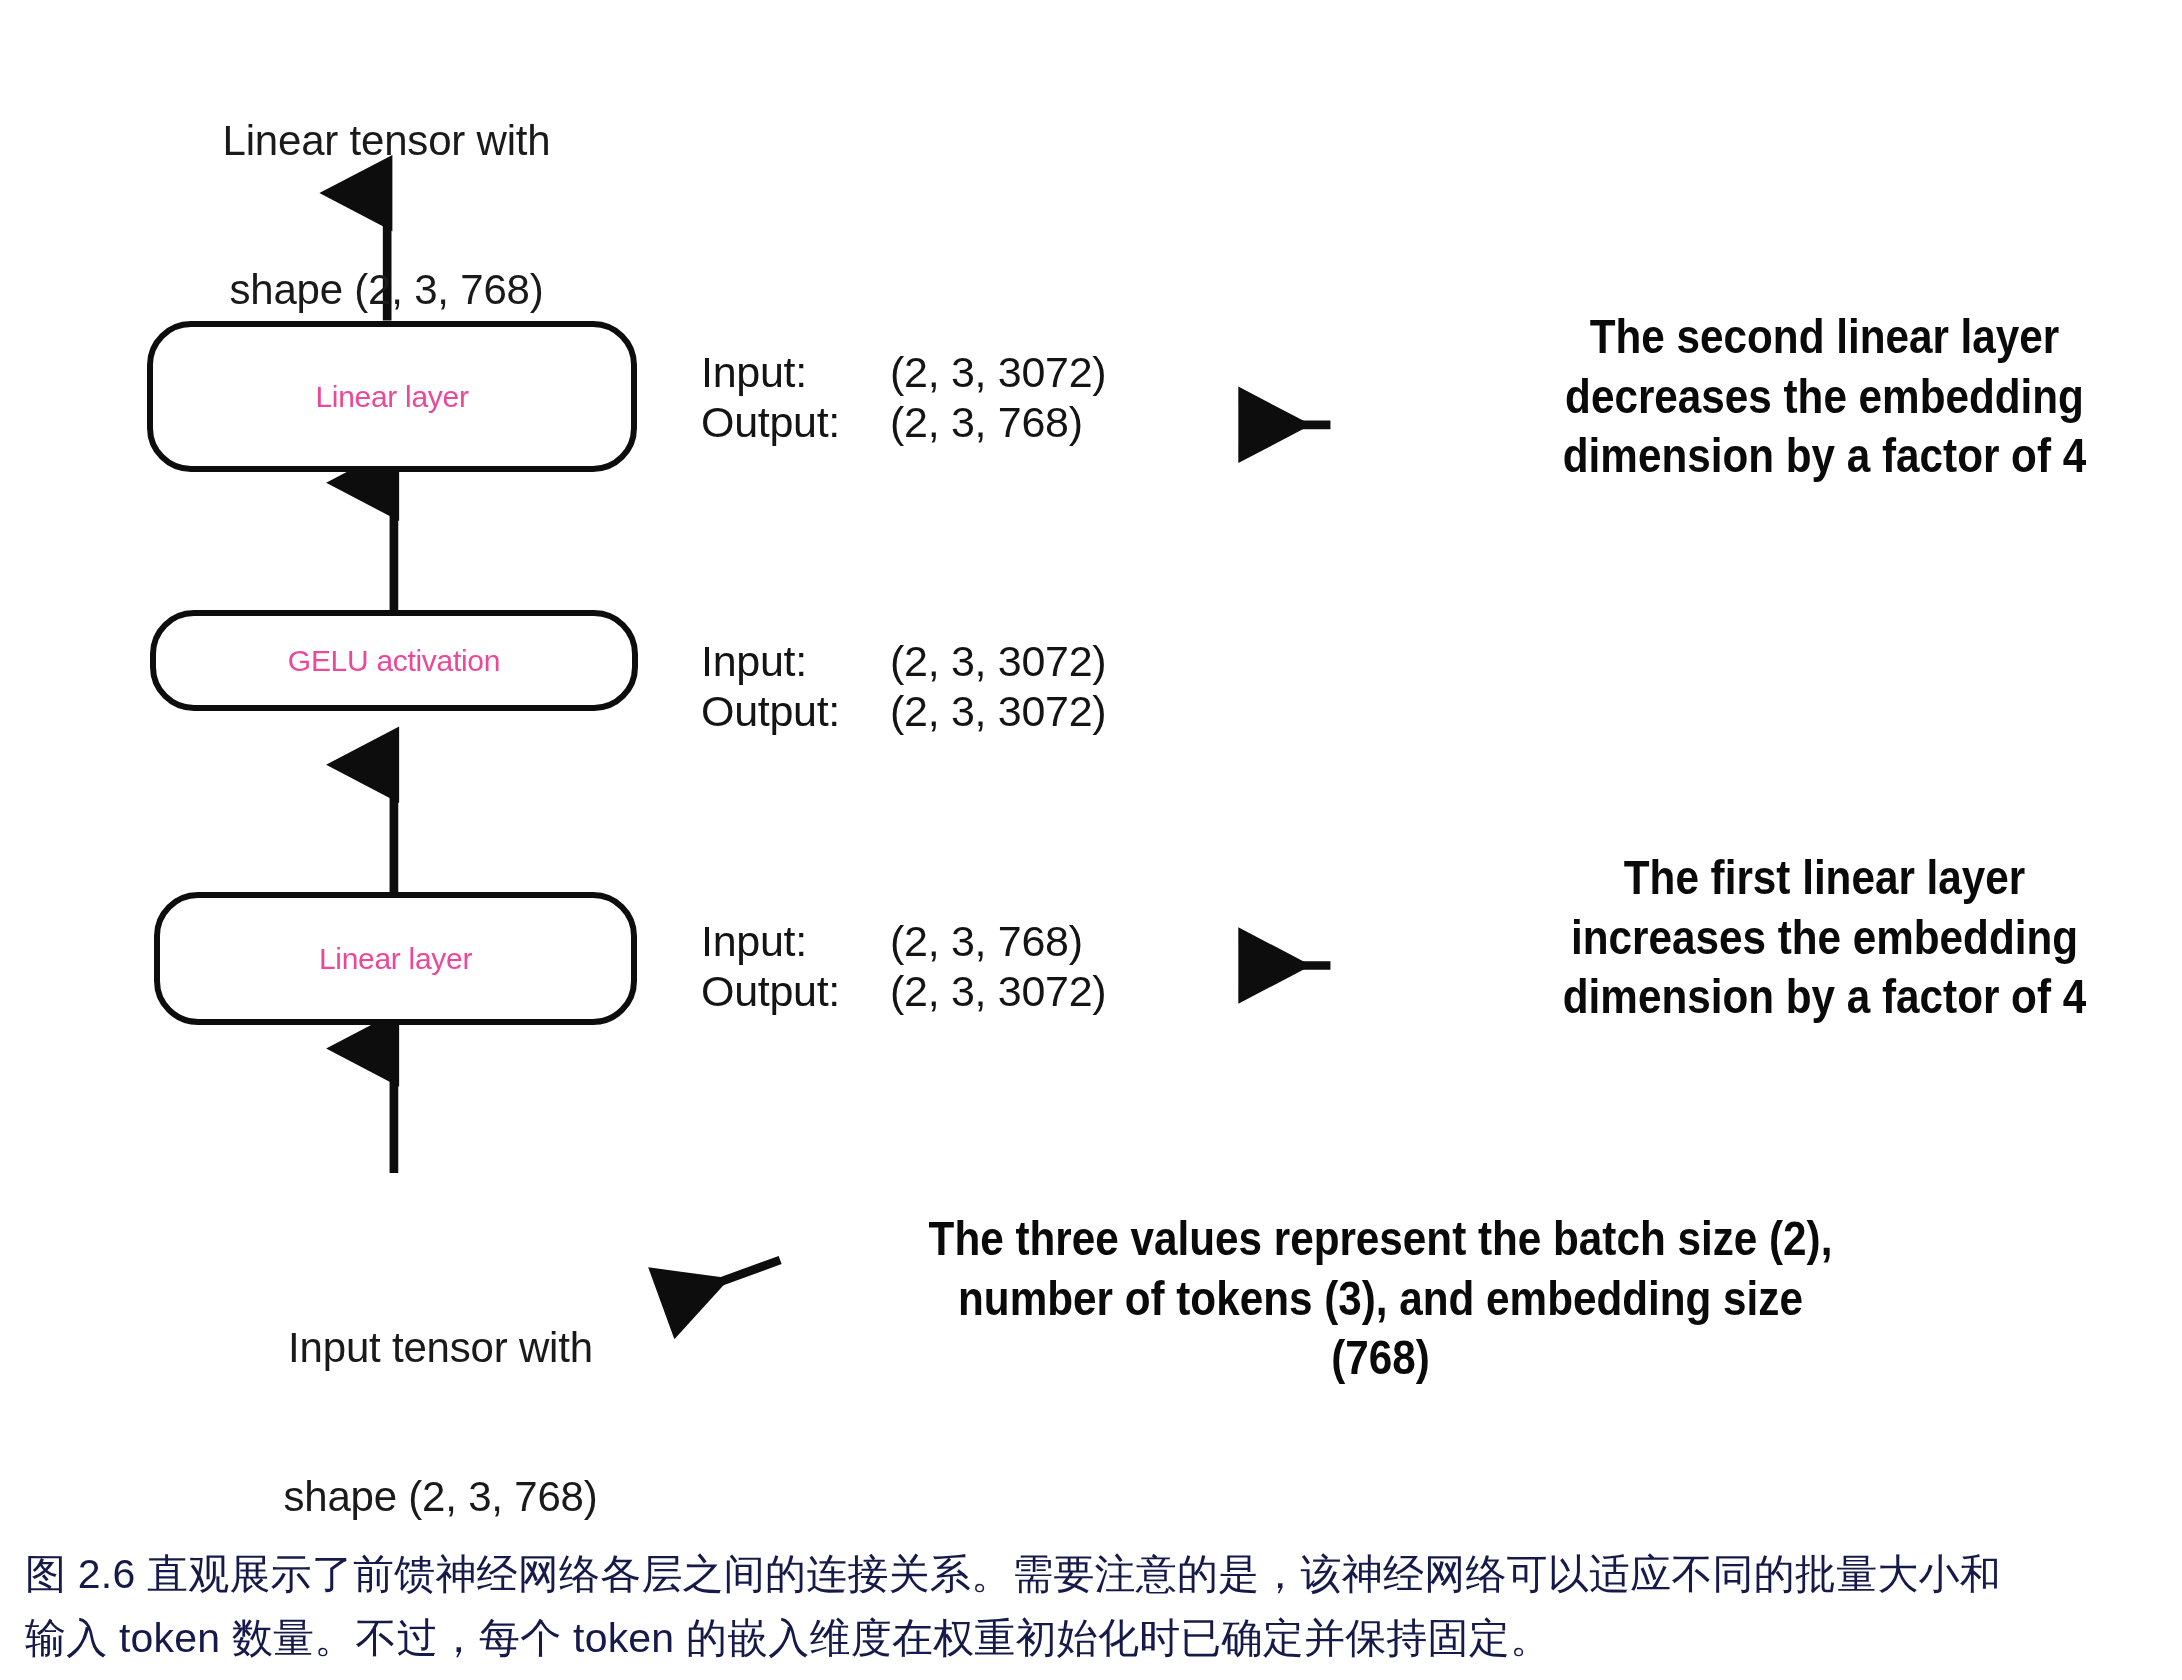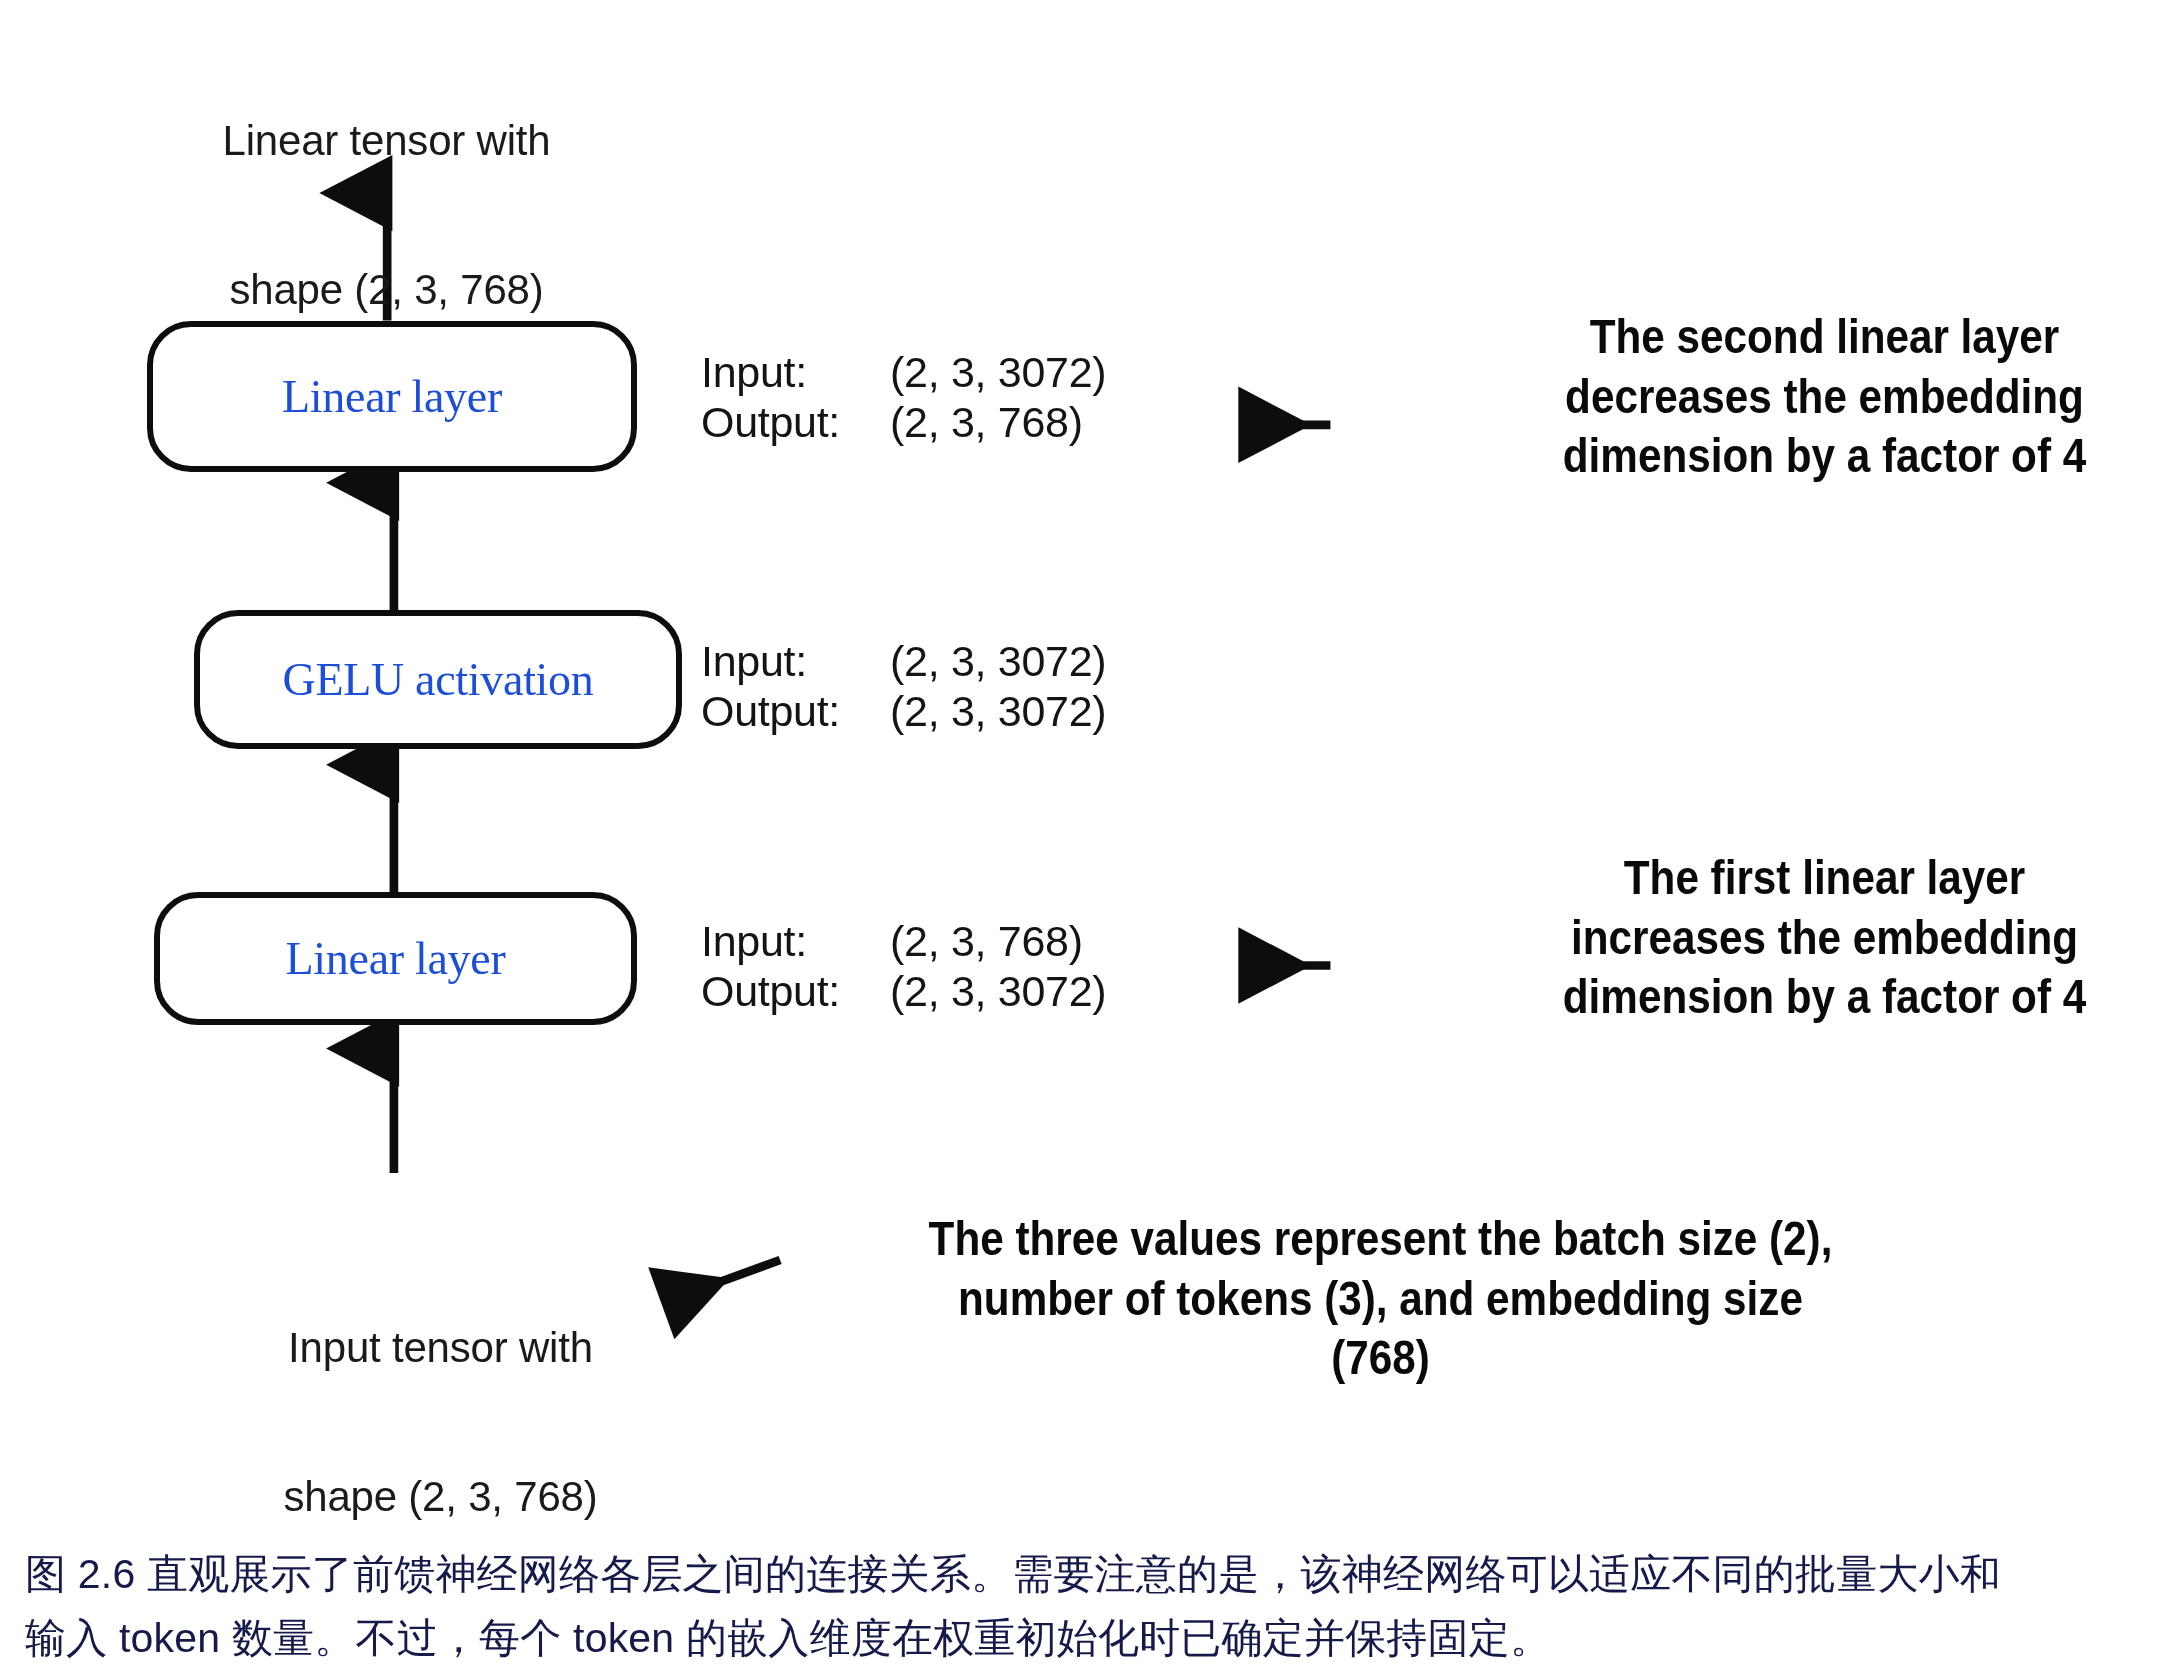--- a/index.html
+++ b/index.html
@@ -38,23 +38,23 @@
     position: absolute;
     border: 6.8px solid #0d0d0d;
     border-radius: 44px;
     background: #ffffff;
     display: flex;
     align-items: center;
     justify-content: center;
     box-sizing: border-box;
   }
   .node-box .node-label {
-    font-family: Liberation Serif, serif;
-    font-size: 46px;
-    color: #1d4ed8;
+    font-family: Liberation Sans, sans-serif;
+    font-size: 30px;
+    color: #ec4899;
     letter-spacing: -0.3px;
     white-space: nowrap;
   }
 
   
   .io-block {
     position: absolute;
     font-family: "Liberation Sans", "DejaVu Sans", sans-serif;
     font-size: 43px;
     line-height: 1.16;
@@ -163,21 +163,21 @@
       <span class="io-val">(2, 3, 768)</span>
     </div>
   </div>
 
   <div class="annot" style="left:1477px; top:307px; width:695px;">
     <div>The second linear layer</div>
     <div>decreases the embedding</div>
     <div>dimension by a factor of 4</div>
   </div>
 
-  <div class="node-box" style="left:150px; top:610px; width:488px; height:139px;margin-left:44px;">
+  <div class="node-box" style="left:150px; top:610px; width:488px; height:101px;">
     <span class="node-label">GELU activation</span>
   </div>
 
   <div class="io-block" style="left:701px; top:637px;">
     <div class="io-row">
       <span class="io-key">Input:</span>
       <span class="io-val">(2, 3, 3072)</span>
     </div>
     <div class="io-row">
       <span class="io-key">Output:</span>

